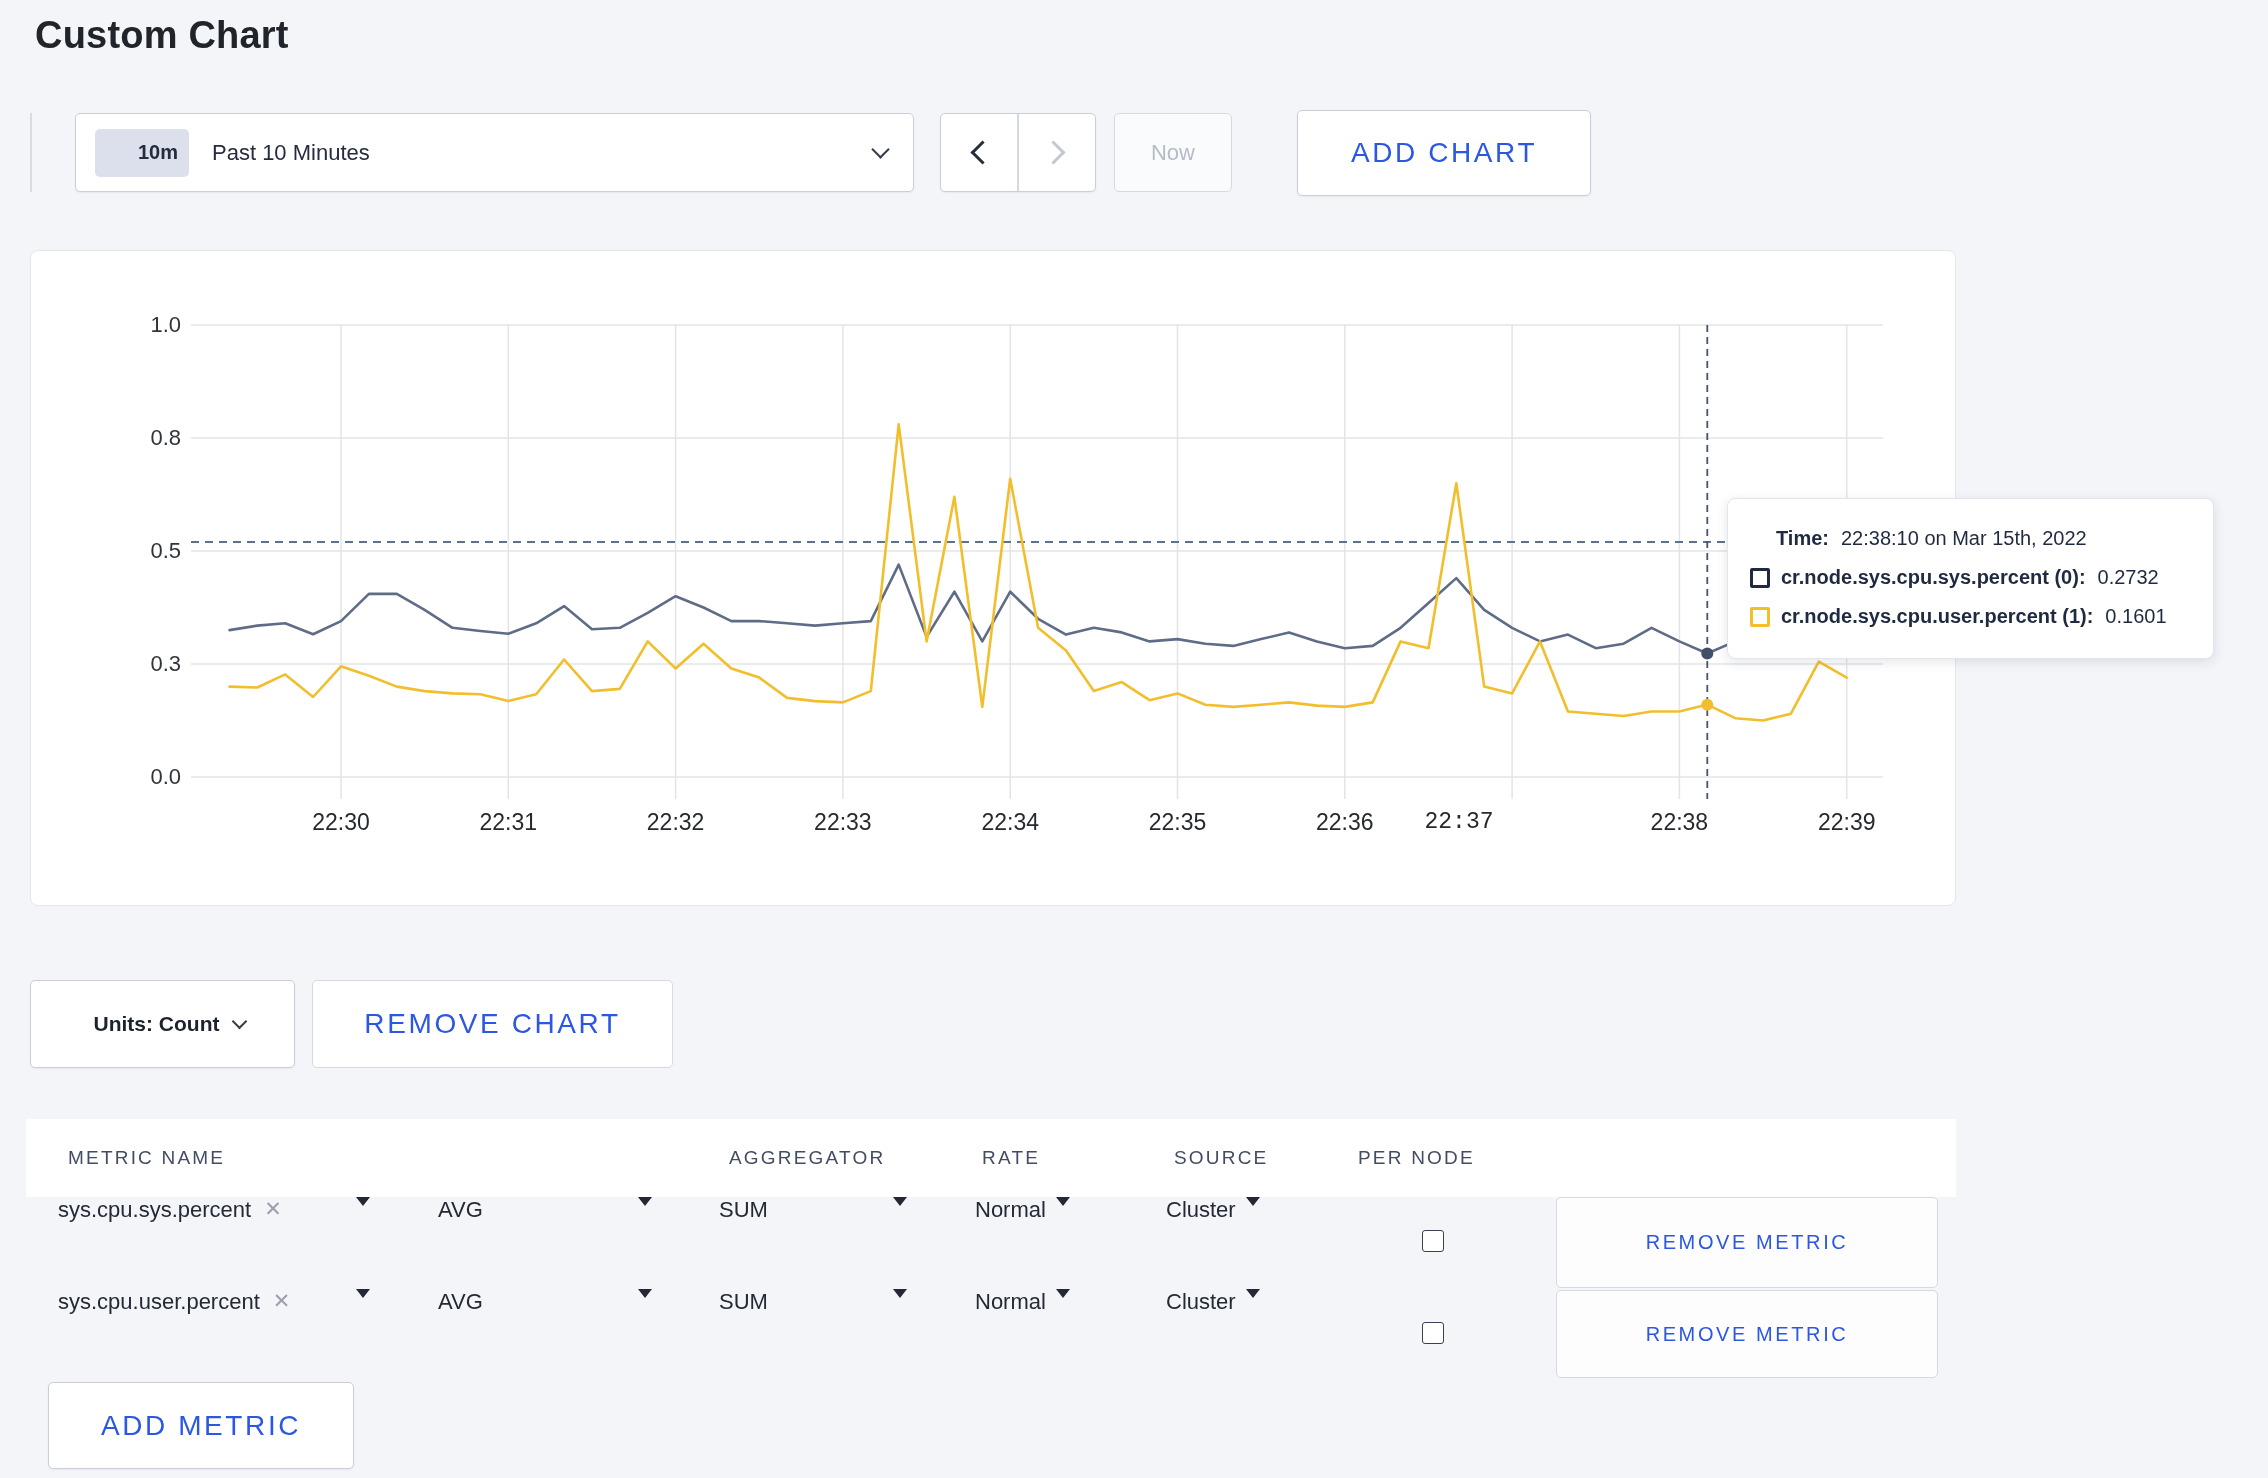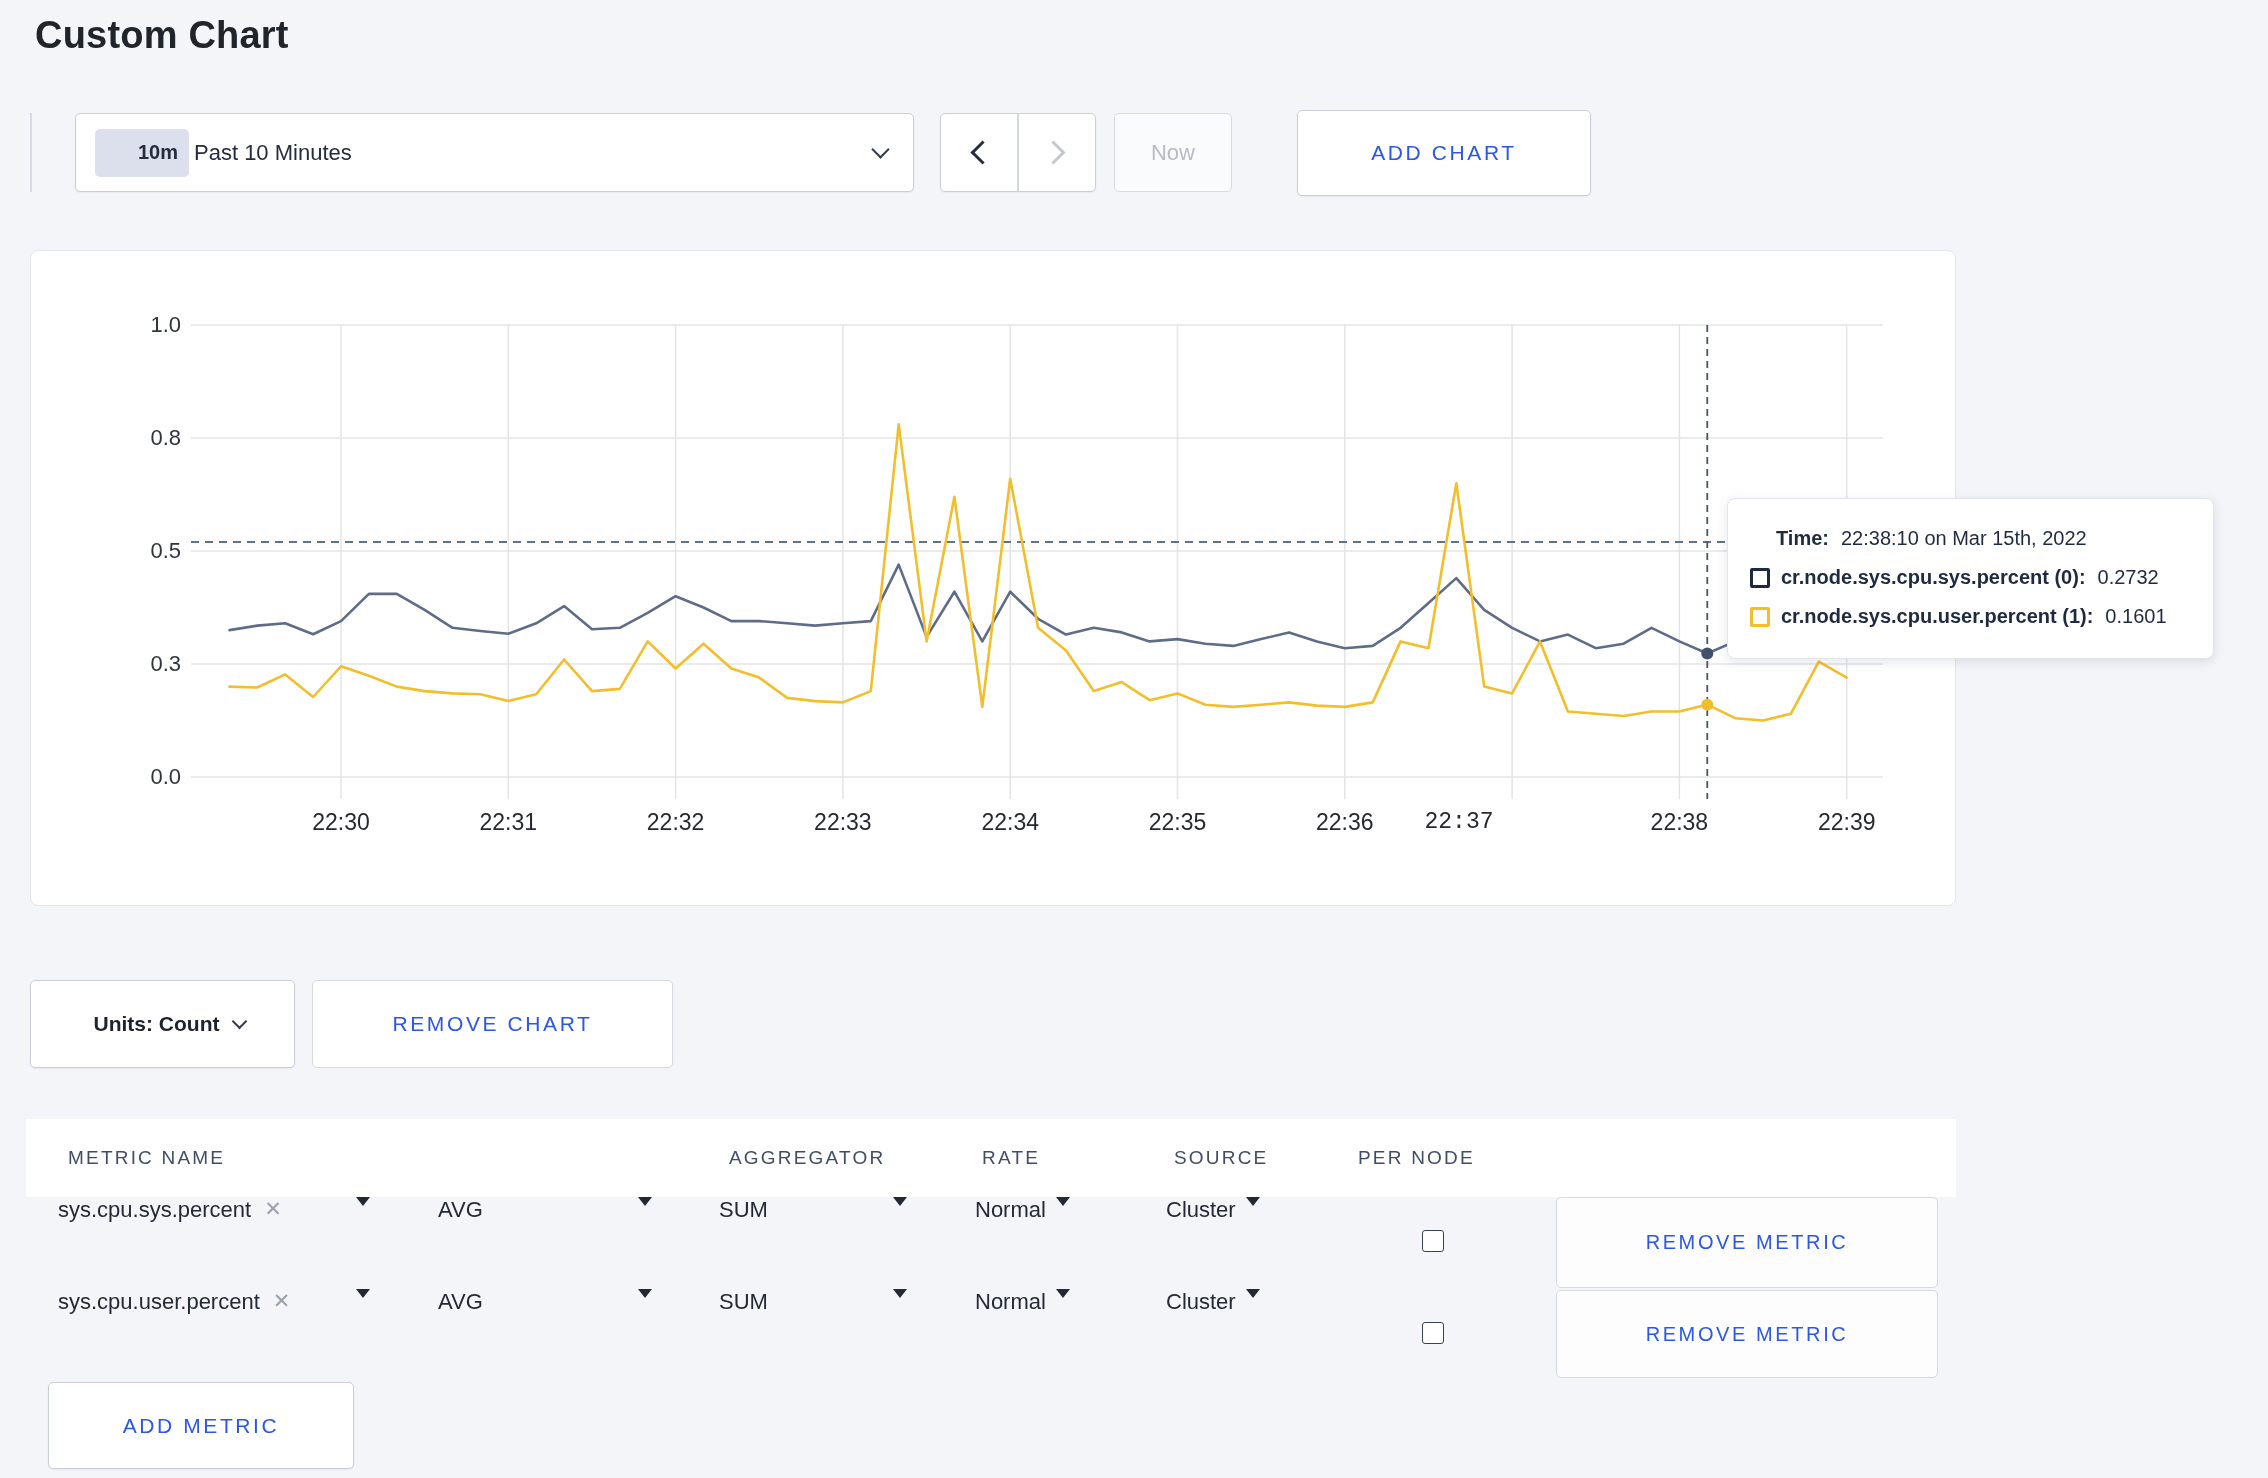--- a/index.html
+++ b/index.html
@@ -6,34 +6,34 @@
   .root{position:relative;width:2268px;height:1478px;background:#f4f5f9;
         font-family:"Liberation Sans",sans-serif;color:#242a35;overflow:hidden;}
   .abs{position:absolute;}
   .page-title{left:35px;top:14px;font-size:38px;font-weight:600;color:#20242b;letter-spacing:.2px;}
   .vrule{left:30px;top:113px;width:2px;height:79px;background:#d8dbe3;}
   .ctl{box-sizing:border-box;background:#fff;border:1.5px solid #c9ced9;border-radius:5px;
        display:flex;align-items:center;box-shadow:0 1px 2px rgba(30,40,60,.06);}
   .time-sel{left:75px;top:113px;width:839px;height:79px;padding:0 26px 0 19px;cursor:pointer;}
   .badge{background:#dbe0ec;border-radius:5px;width:62px;height:48px;display:flex;align-items:center;
          justify-content:center;font-size:20px;font-weight:700;color:#242c3d;padding-left:32px;}
-  .time-label{margin-left:5px;font-size:22px;color:#242c3d;}
+  .time-label{margin-left:23px;font-size:22px;color:#242c3d;}
   .chev{width:11px;height:11px;border-right:2.5px solid #343c4d;border-bottom:2.5px solid #343c4d;
         transform:rotate(45deg);margin-top:-6px;}
   .chev-sm{width:9px;height:9px;border-width:2px;}
   .spacer{flex:1;}
   .pager{left:940px;top:113px;width:156px;height:79px;padding:0;}
   .pager-half{width:50%;height:100%;display:flex;align-items:center;justify-content:center;cursor:pointer;}
   .pager-div{width:1.5px;height:100%;background:#d4d8e0;}
   .arrow{width:14px;height:14px;border-right:3px solid #252c3a;border-bottom:3px solid #252c3a;}
   .arrow-left{transform:rotate(135deg);margin-left:6px;}
   .arrow-right{transform:rotate(-45deg);border-color:#c2c7d1;margin-right:6px;}
   .now-btn{left:1114px;top:113px;width:118px;height:79px;justify-content:center;background:#fafbfd;
            border-color:#d7dae2;color:#b6bbc6;font-size:22px;box-shadow:none;}
-  .blue-btn{justify-content:center;color:#2b57e2;font-size:21px;letter-spacing:2.6px;cursor:pointer;}
+  .blue-btn{justify-content:center;color:#2b57e2;font-size:28px;letter-spacing:2.6px;cursor:pointer;}
   .add-chart{left:1297px;top:110px;width:294px;height:86px;}
   .card{left:30px;top:250px;width:1926px;height:656px;background:#fff;border:1px solid #e3e6ed;
         border-radius:8px;box-sizing:border-box;}
   .ytick{position:absolute;left:86px;width:64px;text-align:right;font-size:22px;color:#30353c;}
   .xtick{position:absolute;width:140px;text-align:center;font-size:23px;color:#26292e;top:558px;}
   .tooltip{left:1727px;top:498px;width:487px;height:161px;background:#fff;border:1px solid #e2e5ec;
            border-radius:8px;box-shadow:0 3px 12px rgba(40,50,70,.12);box-sizing:border-box;
            padding:28px 26px 22px 22px;display:flex;flex-direction:column;gap:16px;font-size:20px;
            color:#1f2940;z-index:6;}
   .tt-time{margin-left:26px;}

